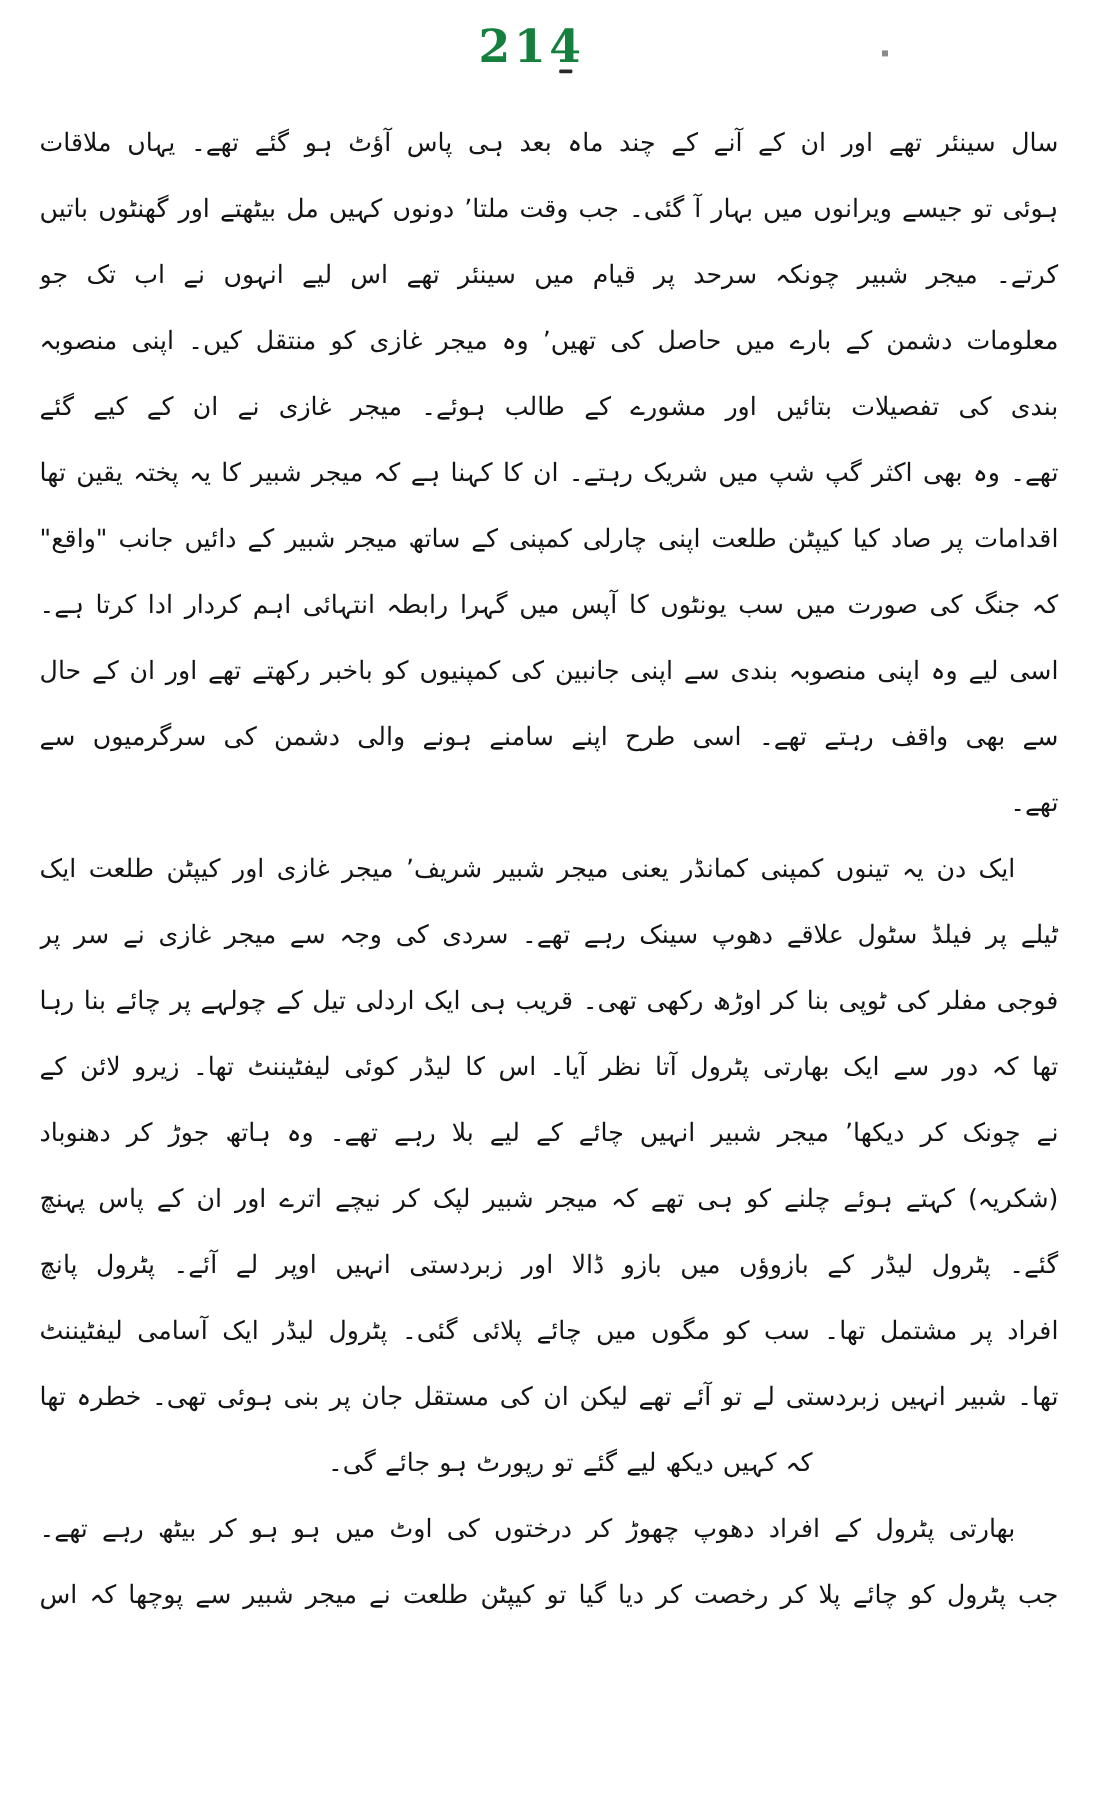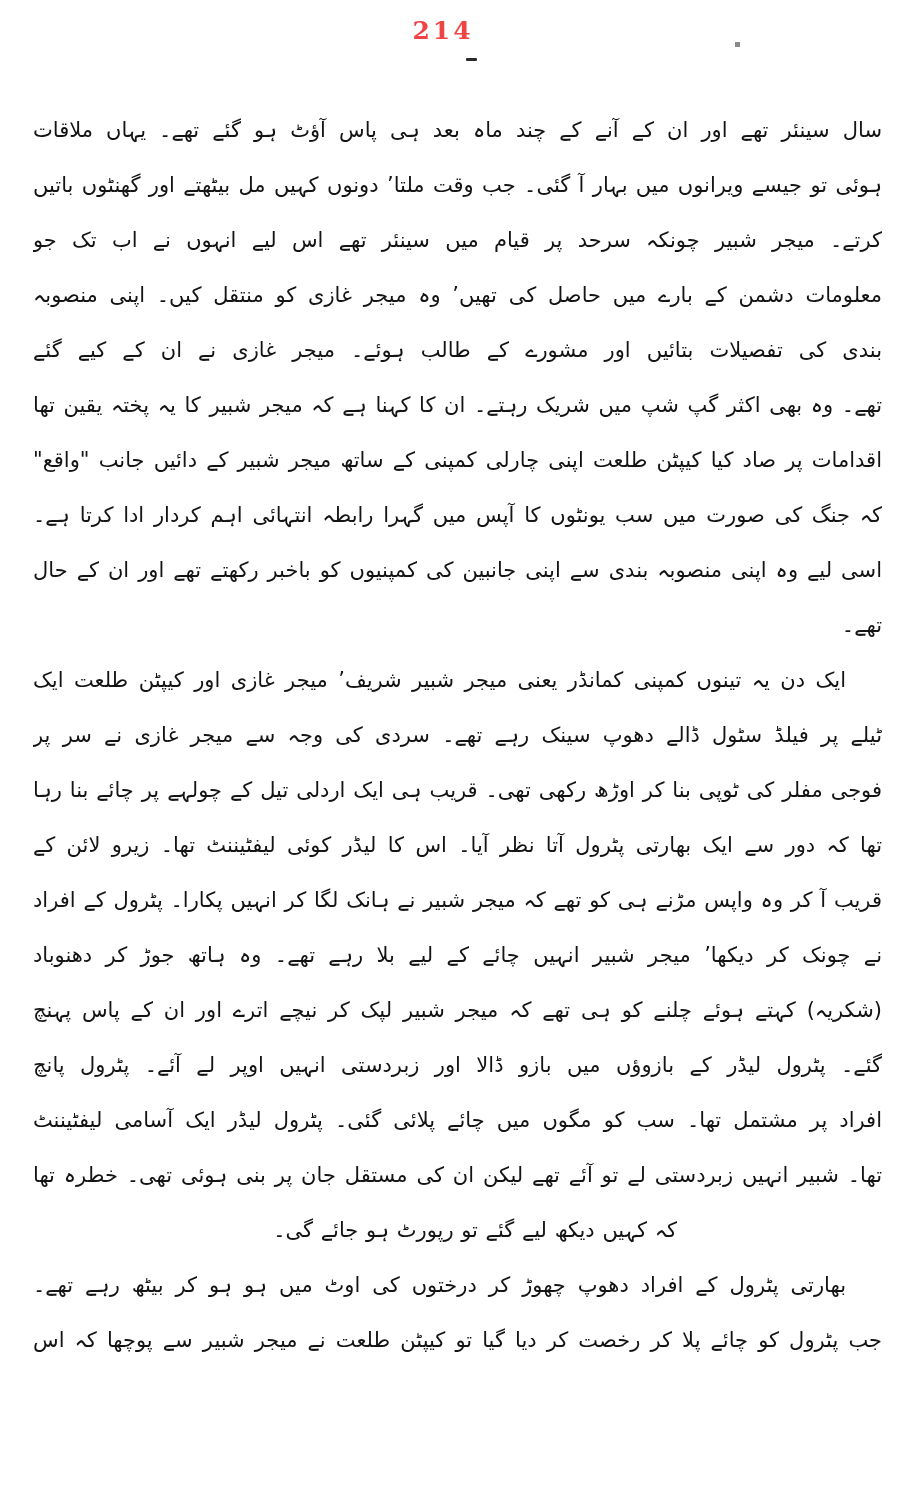--- a/index.html
+++ b/index.html
@@ -17,44 +17,44 @@
     color: #141414;
   }
   .page-number {
     position: absolute;
     top: 16px;
     left: 0;
     right: 26px;
     text-align: center;
     font-family: "DejaVu Serif", serif;
     font-weight: bold;
-    font-size: 25px;
+    font-size: 38px;
     letter-spacing: 3px;
-    color: #ef4444;
+    color: #15803d;
   }
   .page-number-dash {
     position: absolute;
     top: 58px;
     left: 466px;
     width: 11px;
     height: 3px;
     background: #2a2a2a;
     border-radius: 1px;
   }
   .ink-dot {
     position: absolute;
     top: 42px;
     left: 735px;
     width: 5px;
     height: 5px;
     background: #8a8a8a;
   }
   .text-block {
     position: absolute;
-    top: 103px;
+    top: 92px;
     left: 33px;
     right: 30px;
     direction: rtl;
   }
   .paragraph {
     margin: 0;
     padding: 0;
   }
   .line {
     height: 55px;
@@ -93,29 +93,29 @@
     <div class="paragraph">
       <div class="line">سال سینئر تھے اور ان کے آنے کے چند ماہ بعد ہی پاس آؤٹ ہو گئے تھے۔ یہاں ملاقات</div>
       <div class="line">ہوئی تو جیسے ویرانوں میں بہار آ گئی۔ جب وقت ملتا’ دونوں کہیں مل بیٹھتے اور گھنٹوں باتیں</div>
       <div class="line">کرتے۔ میجر شبیر چونکہ سرحد پر قیام میں سینئر تھے اس لیے انہوں نے اب تک جو</div>
       <div class="line">معلومات دشمن کے بارے میں حاصل کی تھیں’ وہ میجر غازی کو منتقل کیں۔ اپنی منصوبہ</div>
       <div class="line">بندی کی تفصیلات بتائیں اور مشورے کے طالب ہوئے۔ میجر غازی نے ان کے کیے گئے</div>
       <div class="line">تھے۔ وہ بھی اکثر گپ شپ میں شریک رہتے۔ ان کا کہنا ہے کہ میجر شبیر کا یہ پختہ یقین تھا</div>
       <div class="line">اقدامات پر صاد کیا کیپٹن طلعت اپنی چارلی کمپنی کے ساتھ میجر شبیر کے دائیں جانب "واقع"</div>
       <div class="line">کہ جنگ کی صورت میں سب یونٹوں کا آپس میں گہرا رابطہ انتہائی اہم کردار ادا کرتا ہے۔</div>
       <div class="line">اسی لیے وہ اپنی منصوبہ بندی سے اپنی جانبین کی کمپنیوں کو باخبر رکھتے تھے اور ان کے حال</div>
+      <div class="line">سے بھی واقف رہتے تھے۔ اسی طرح اپنے سامنے ہونے والی دشمن کی سرگرمیوں سے</div>
       <div class="line end">تھے۔</div>
     </div>
 
     <div class="paragraph">
       <div class="line first">ایک دن یہ تینوں کمپنی کمانڈر یعنی میجر شبیر شریف’ میجر غازی اور کیپٹن طلعت ایک</div>
-      <div class="line">ٹیلے پر فیلڈ سٹول ڈالے دھوپ سینک رہے تھے۔ سردی کی وجہ سے میجر غازی نے سر پر</div>
+      <div class="line">ٹیلے پر فیلڈ سٹول علاقے دھوپ سینک رہے تھے۔ سردی کی وجہ سے میجر غازی نے سر پر</div>
       <div class="line">فوجی مفلر کی ٹوپی بنا کر اوڑھ رکھی تھی۔ قریب ہی ایک اردلی تیل کے چولہے پر چائے بنا رہا</div>
       <div class="line">تھا کہ دور سے ایک بھارتی پٹرول آتا نظر آیا۔ اس کا لیڈر کوئی لیفٹیننٹ تھا۔ زیرو لائن کے</div>
-      <div class="line">قریب آ کر وہ واپس مڑنے ہی کو تھے کہ میجر شبیر نے ہانک لگا کر انہیں پکارا۔ پٹرول کے افراد</div>
       <div class="line">نے چونک کر دیکھا’ میجر شبیر انہیں چائے کے لیے بلا رہے تھے۔ وہ ہاتھ جوڑ کر دھنوباد</div>
       <div class="line">(شکریہ) کہتے ہوئے چلنے کو ہی تھے کہ میجر شبیر لپک کر نیچے اترے اور ان کے پاس پہنچ</div>
       <div class="line">گئے۔ پٹرول لیڈر کے بازوؤں میں بازو ڈالا اور زبردستی انہیں اوپر لے آئے۔ پٹرول پانچ</div>
       <div class="line">افراد پر مشتمل تھا۔ سب کو مگوں میں چائے پلائی گئی۔ پٹرول لیڈر ایک آسامی لیفٹیننٹ</div>
       <div class="line">تھا۔ شبیر انہیں زبردستی لے تو آئے تھے لیکن ان کی مستقل جان پر بنی ہوئی تھی۔ خطرہ تھا</div>
       <div class="line short-end">کہ کہیں دیکھ لیے گئے تو رپورٹ ہو جائے گی۔</div>
     </div>
 
     <div class="paragraph">
       <div class="line first">بھارتی پٹرول کے افراد دھوپ چھوڑ کر درختوں کی اوٹ میں ہو ہو کر بیٹھ رہے تھے۔</div>

